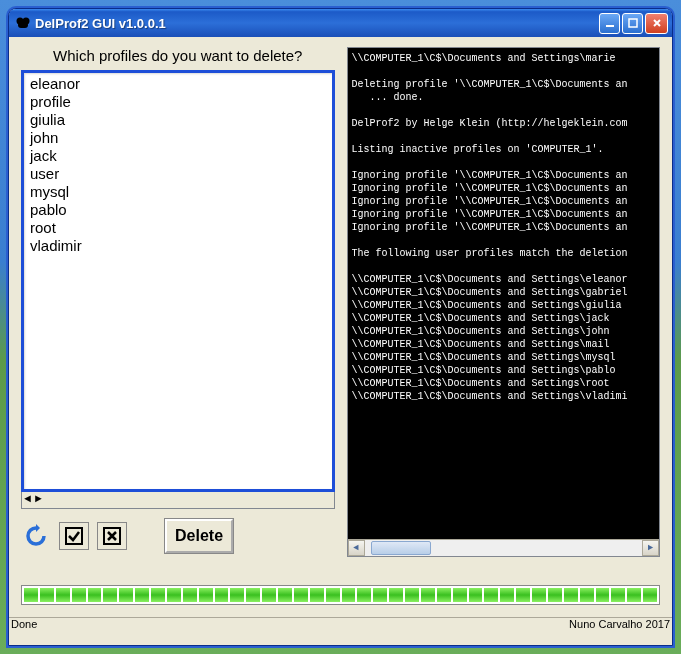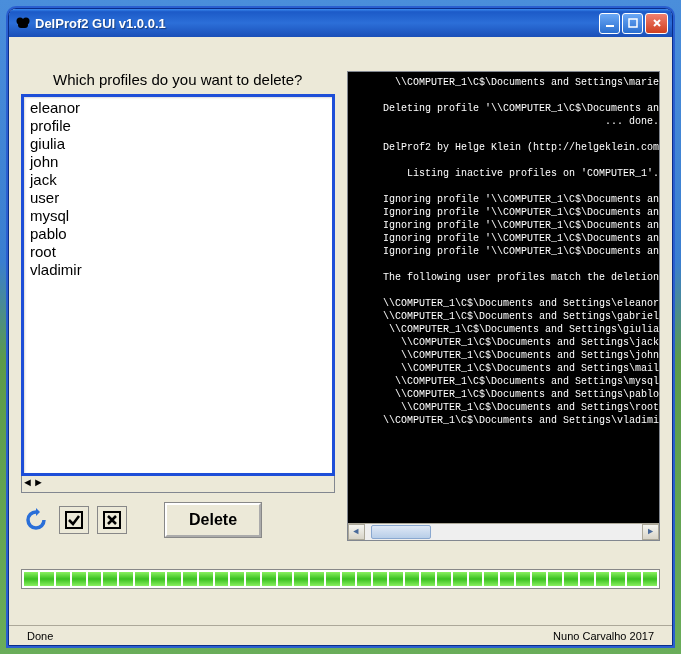--- a/index.html
+++ b/index.html
@@ -14,21 +14,20 @@
     .window {
       position: absolute;
       left: 8px; top: 8px;
       width: 665px; height: 638px;
       background: #ece9d8;
       border: 1px solid #0a2d8a;
       border-radius: 8px 8px 0 0;
       box-shadow: 0 0 0 2px #2a5fd0;
       display: flex;
       flex-direction: column;
-      gap: 24px;
     }
     .titlebar {
       height: 28px;
       background: linear-gradient(to bottom, #3b8bf0 0%, #1c5ac8 10%, #2c6fd8 50%, #1a4fb8 100%);
       border-radius: 6px 6px 0 0;
       display: flex;
       align-items: center;
       padding: 0 4px 0 6px;
       color: #fff;
       font-weight: bold;
@@ -101,21 +100,21 @@
       box-shadow: inset 1px 1px 2px rgba(0,0,0,.3);
       color: #fff;
       font-family: "Courier New", monospace;
       font-size: 10px;
       line-height: 13px;
       padding: 4px;
       overflow: hidden;
       white-space: pre;
       position: relative;
     }
-    .log-content { position: absolute; top: 4px; left: 4px; right: 0; bottom: 18px; overflow: hidden; text-align: right; }
+    .log-content { position: absolute; top: 4px; left: 4px; right: 0; bottom: 18px; overflow: hidden; }
     .hscroll {
       position: absolute;
       bottom: 0; left: 0; right: 0;
       height: 17px;
       background: #ece9d8;
       border-top: 1px solid #aca899;
       display: flex;
     }
     .hscroll .arrow {
       width: 17px; height: 16px;
@@ -148,44 +147,43 @@
     .icon-btn {
       width: 30px; height: 28px;
       border: 1px solid #888;
       background: #ece9d8;
       display: flex; align-items: center; justify-content: center;
       cursor: pointer;
     }
     .icon-btn:first-child { border: none; background: transparent; }
     .delete-btn {
       margin-left: 30px;
-      padding: 6px 22px;
+      padding: 6px 8px;
       font-size: 16px;
       font-weight: bold;
       background: #ece9d8;
       border: 2px outset #fff;
       box-shadow: 0 0 0 1px #888;
       cursor: pointer;
     }
     .progress {
       margin: 28px 0 8px 0;
       height: 20px;
       border: 1px solid #888;
       background: #fff;
       display: flex;
       gap: 2px;
       padding: 2px;
     }
     .seg { flex: 1; background: linear-gradient(to bottom, #8af060, #3ac020, #8af060); }
     .statusbar {
-      height: 20px;
+      height: 28px;
       border-top: 1px solid #aca899;
       display: flex;
-      align-items: center;
-      padding: 0 18px;
+      padding: 0 2px;
       font-size: 11px;
       color: #000;
       background: #ece9d8;
     }
     .statusbar .left { flex: 1; }
   </style>
 </head>
 <body>
 
 <div class="window">

